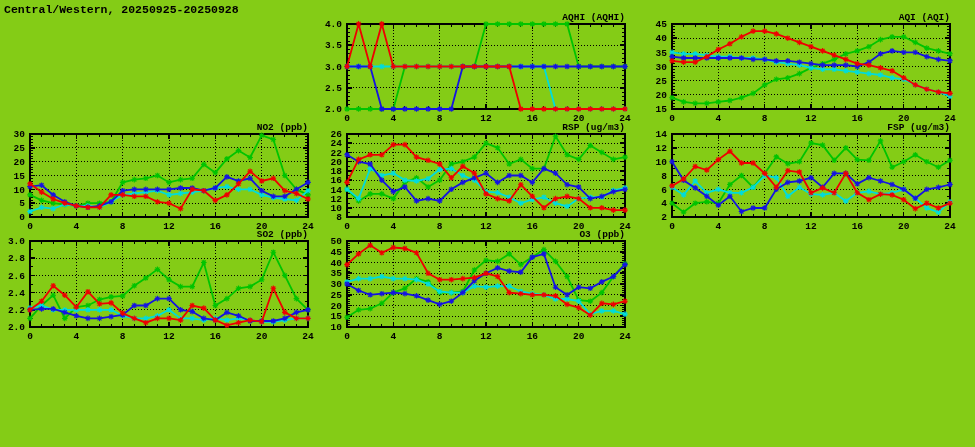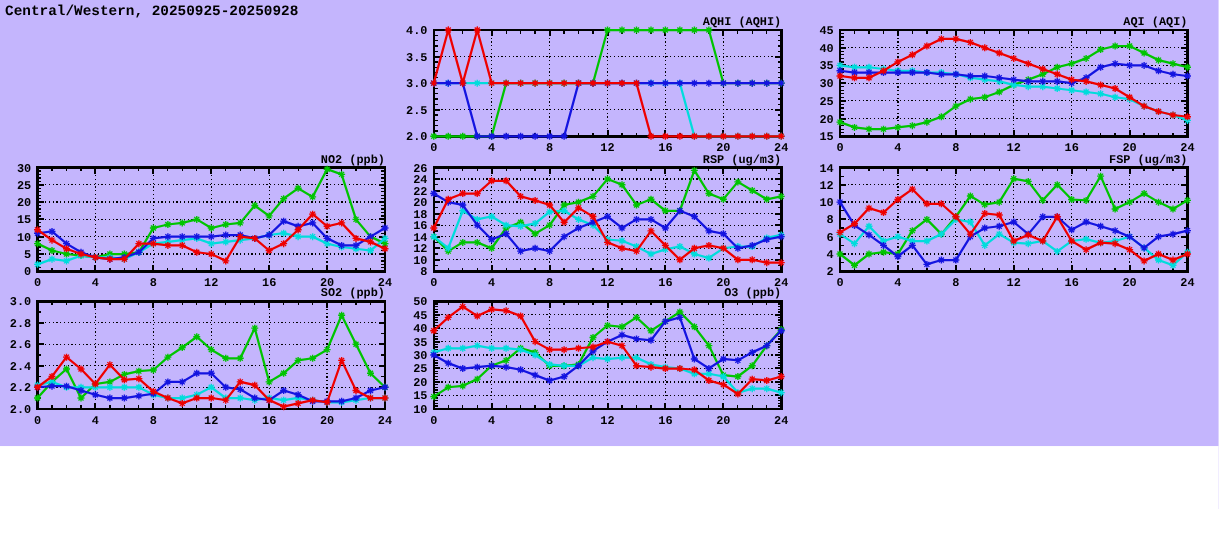--- a/index.html
+++ b/index.html
@@ -1,16 +1,16 @@
 <!DOCTYPE html>
 <html><head>
 <meta charset="utf-8">
 <style>
   html,body{margin:0;padding:0;background:#fff;}
-  .page{position:relative;width:975px;height:357px;background:#c4b5fd;overflow:hidden;
+  .page{position:relative;width:975px;height:447px;background:#84cc16;overflow:hidden;
         font-family:"Liberation Mono","DejaVu Sans Mono",monospace;}
   .page-title{position:absolute;left:4px;top:3px;font-size:11.5px;font-weight:bold;color:#000;
               letter-spacing:0px;white-space:pre;}
   svg{position:absolute;left:0;top:0;}
   text{font-family:"Liberation Mono","DejaVu Sans Mono",monospace;font-weight:bold;fill:#000;}
 </style>
 </head>
 <body>
 
 <div class="page">

